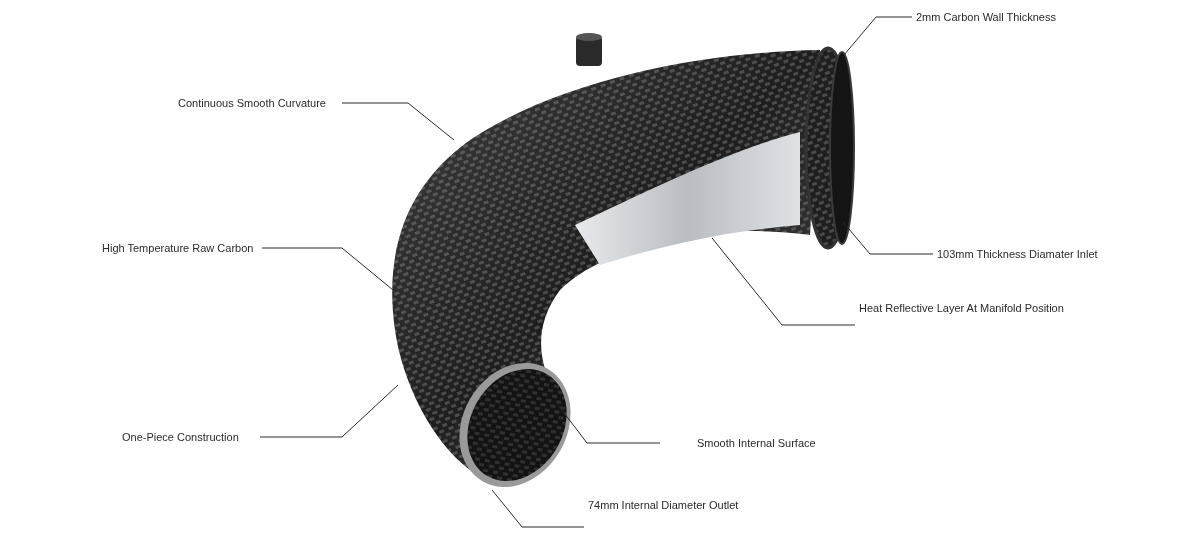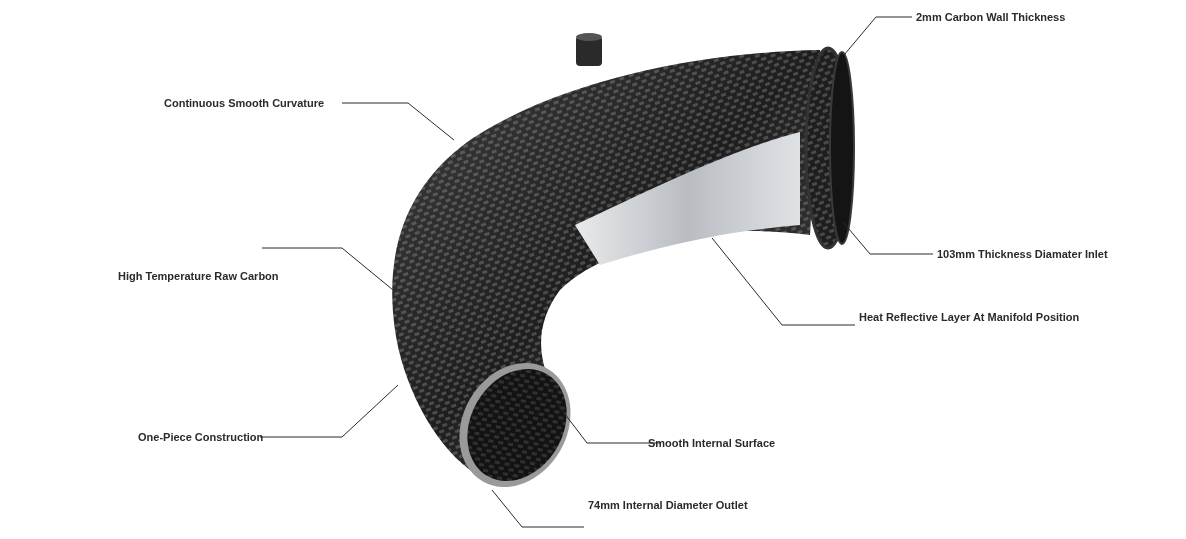--- a/index.html
+++ b/index.html
@@ -1,17 +1,17 @@
 <!DOCTYPE html>
 <html><head>
 <meta charset="utf-8">
 <style>
   html,body{margin:0;padding:0;background:#ffffff;}
   body{width:1186px;height:539px;position:relative;overflow:hidden;font-family:"Liberation Sans",sans-serif;}
-  #stage{position:absolute;left:0;top:0;width:1186px;height:539px;font-weight:bold;}
+  #stage{position:absolute;left:0;top:0;width:1186px;height:539px;}
   .label{position:absolute;font-size:11px;color:#2a2a2a;white-space:nowrap;line-height:13px;}
   svg{position:absolute;left:0;top:0;}
 </style>
 </head>
 <body>
 
 <div id="stage">
 
   <svg width="1186" height="539" viewBox="0 0 1186 539">
     <defs>
@@ -55,20 +55,20 @@
       <polyline points="262,248 342,248 393,290"></polyline>
       <polyline points="933,254 870,254 843,222"></polyline>
       <polyline points="855,325 782,325 712,238"></polyline>
       <polyline points="260,437 342,437 398,385"></polyline>
       <polyline points="660,443 587,443 558,405"></polyline>
       <polyline points="584,527 522,527 492,490"></polyline>
     </g>
   </svg>
 
   <div class="label" style="left:916px;top:11px;">2mm Carbon Wall Thickness</div>
-  <div class="label" style="left:164px;top:97px;">Continuous Smooth Curvature</div>
-  <div class="label" style="left:118px;top:242px;margin-top:28px;">High Temperature Raw Carbon</div>
+  <div class="label" style="left:178px;top:97px;">Continuous Smooth Curvature</div>
+  <div class="label" style="left:102px;top:242px;">High Temperature Raw Carbon</div>
   <div class="label" style="left:937px;top:248px;">103mm Thickness Diamater Inlet</div>
-  <div class="label" style="left:859px;top:311px;">Heat Reflective Layer At Manifold Position</div>
-  <div class="label" style="left:138px;top:431px;">One-Piece Construction</div>
-  <div class="label" style="left:648px;top:437px;">Smooth Internal Surface</div>
+  <div class="label" style="left:859px;top:302px;">Heat Reflective Layer At Manifold Position</div>
+  <div class="label" style="left:122px;top:431px;">One-Piece Construction</div>
+  <div class="label" style="left:697px;top:437px;">Smooth Internal Surface</div>
   <div class="label" style="left:588px;top:499px;">74mm Internal Diameter Outlet</div>
 </div>
 
 </body></html>

